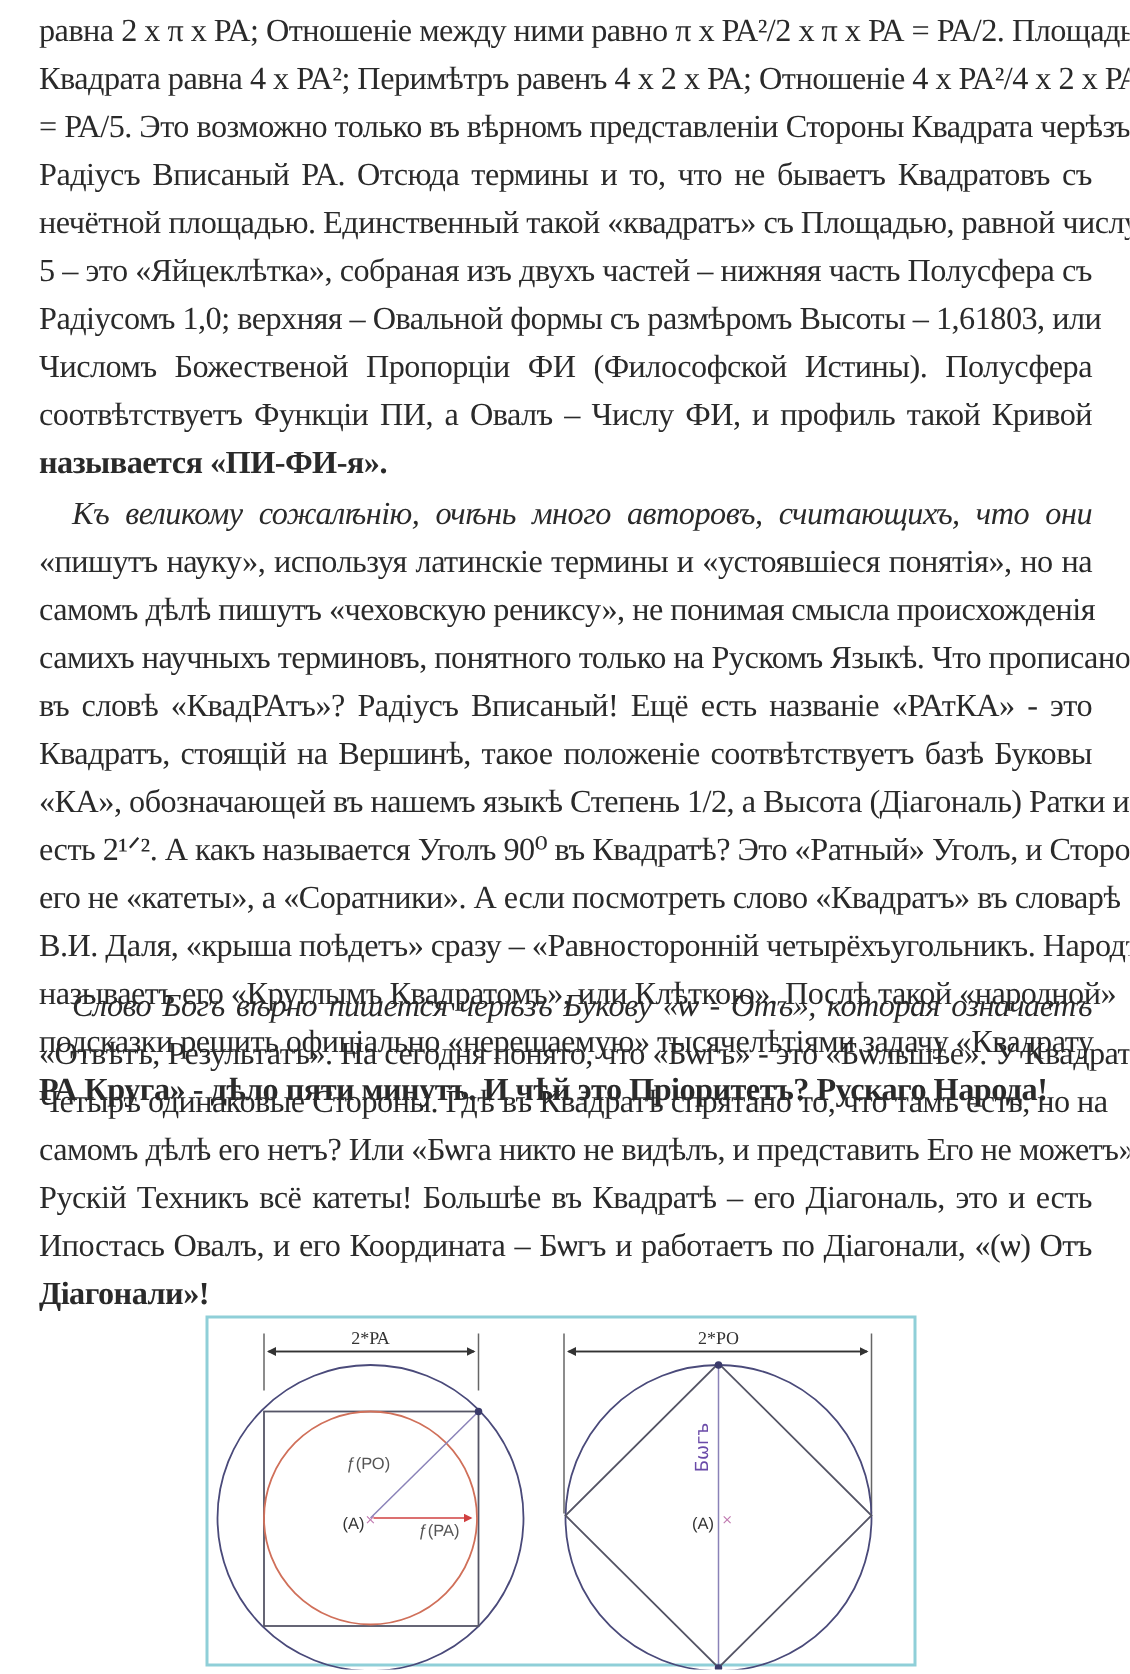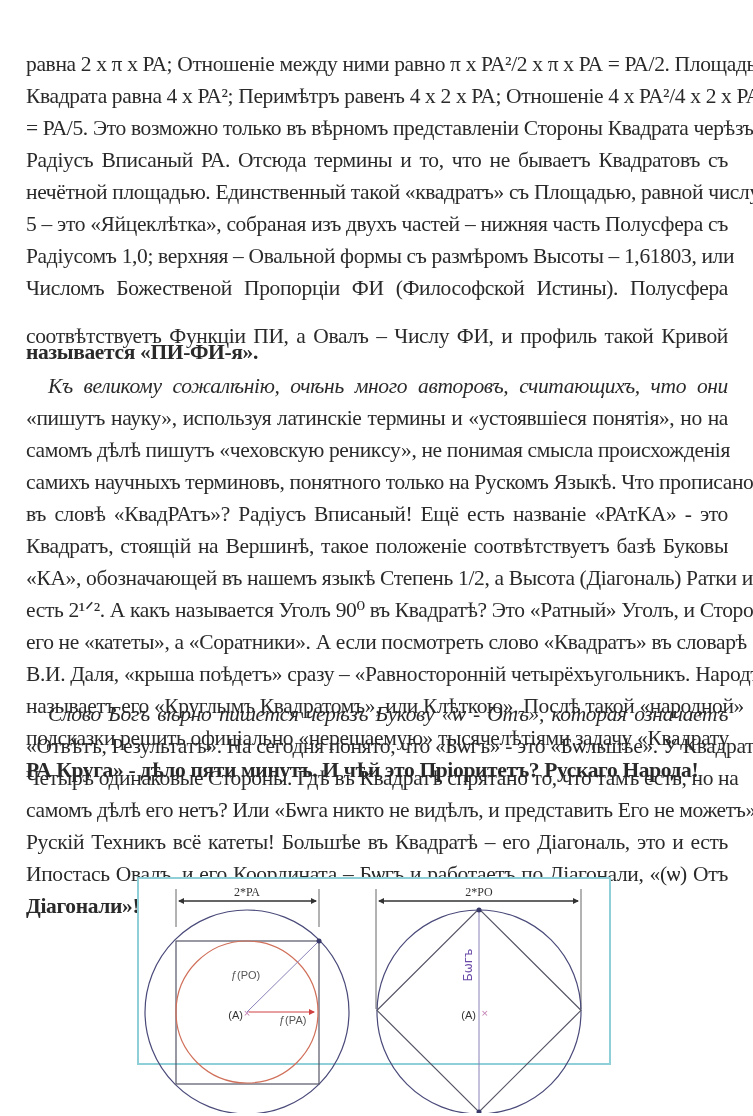--- a/index.html
+++ b/index.html
@@ -5,44 +5,44 @@
   html, body { margin: 0; padding: 0; background: #ffffff; }
   body {
     width: 753px; height: 1116px; overflow: hidden; position: relative;
     font-family: "Liberation Serif", "DejaVu Serif", serif;
     color: #2a2a2a;
   }
   .page { position: absolute; left: 26px; top: 0; width: 702px; }
   .line {
     position: absolute; left: 0; width: 702px; height: 32px;
     font-size: 21.5px; line-height: 32px; white-space: nowrap;
-    text-align: justify; text-align-last: justify; letter-spacing: -0.35px; margin-top: 44px;
+    text-align: justify; text-align-last: justify; letter-spacing: -0.35px;
   }
   .line.last { text-align-last: left; font-weight: bold; }
   .line.indent { padding-left: 22px; width: 680px; font-style: italic; }
   .figure {
-    position: absolute; left: 137px; top: 877px; width: 474px; height: 188px;
+    position: absolute; left: 137px; top: 877px; width: 474px; height: 234px;
     border: 2px solid #8fcfd8; box-sizing: border-box; background: #fff;
   }
   .figure svg { position: absolute; left: 0; top: 0; }
 </style>
 </head>
 <body>
 
 <div class="page">
 
   <div class="line" style="top:4px">равна 2 x π x РА; Отношеніе между ними равно π x РА²/2 x π x РА = РА/2. Площадь</div>
   <div class="line" style="top:36px">Квадрата равна 4 x РА²; Перимѣтръ равенъ 4 x 2 x РА; Отношеніе 4 x РА²/4 x 2 x РА</div>
   <div class="line" style="top:68px">= РА/5. Это возможно только въ вѣрномъ представленіи Стороны Квадрата черѣзъ</div>
   <div class="line" style="top:100px">Радіусъ Вписаный РА. Отсюда термины и то, что не бываетъ Квадратовъ съ</div>
   <div class="line" style="top:132px">нечётной площадью. Единственный такой «квадратъ» съ Площадью, равной числу</div>
   <div class="line" style="top:164px">5 – это «Яйцеклѣтка», собраная изъ двухъ частей – нижняя часть Полусфера съ</div>
   <div class="line" style="top:196px">Радіусомъ 1,0; верхняя – Овальной формы съ размѣромъ Высоты – 1,61803, или</div>
   <div class="line" style="top:228px">Числомъ Божественой Пропорціи ФИ (Философской Истины). Полусфера</div>
-  <div class="line" style="top:276px">соотвѣтствуетъ Функціи ПИ, а Овалъ – Числу ФИ, и профиль такой Кривой</div>
+  <div class="line" style="top:260px">соотвѣтствуетъ Функціи ПИ, а Овалъ – Числу ФИ, и профиль такой Кривой</div>
   <div class="line last" style="top:292px">называется «ПИ-ФИ-я».</div>
 
   <div class="line indent" style="top:326px">Къ великому сожалѣнію, очѣнь много авторовъ, считающихъ, что они</div>
   <div class="line" style="top:358px">«пишутъ науку», используя латинскіе термины и «устоявшіеся понятія», но на</div>
   <div class="line" style="top:390px">самомъ дѣлѣ пишутъ «чеховскую реникcу», не понимая смысла происхожденія</div>
   <div class="line" style="top:422px">самихъ научныхъ терминовъ, понятного только на Рускомъ Языкѣ. Что прописано</div>
   <div class="line" style="top:454px">въ словѣ «КвадРАтъ»? Радіусъ Вписаный! Ещё есть названіе «РАтКА» - это</div>
   <div class="line" style="top:486px">Квадратъ, стоящій на Вершинѣ, такое положеніе соотвѣтствуетъ базѣ Буковы</div>
   <div class="line" style="top:518px">«КА», обозначающей въ нашемъ языкѣ Степень 1/2, а Высота (Діагональ) Ратки и</div>
   <div class="line" style="top:550px">есть 2¹ᐟ². А какъ называется Уголъ 90⁰ въ Квадратѣ? Это «Ратный» Уголъ, и Стороны</div>

